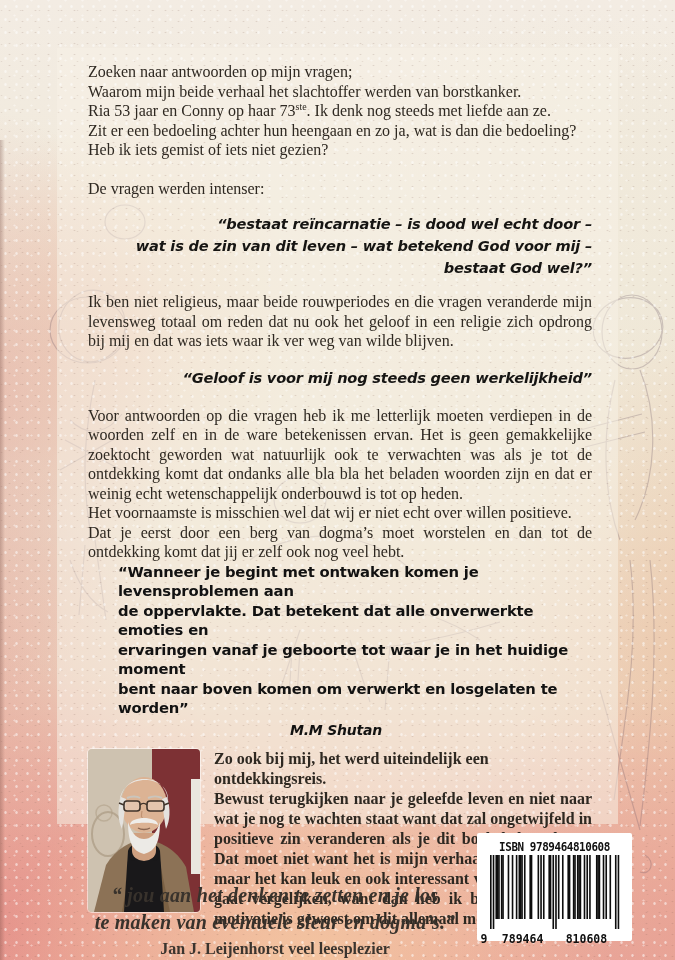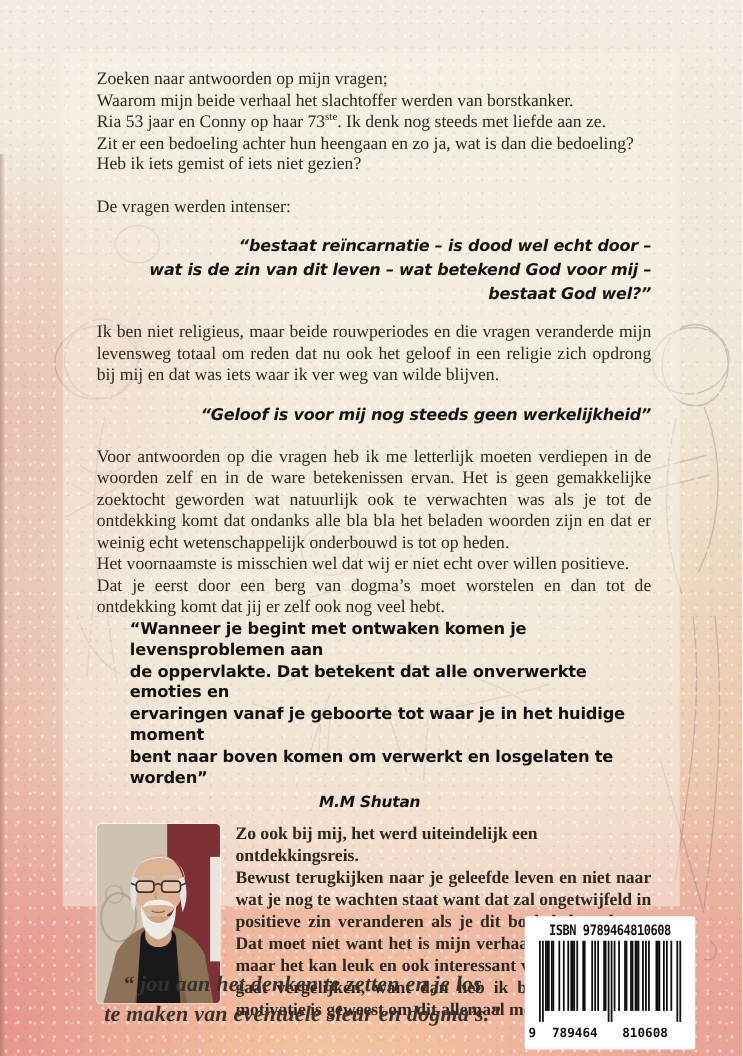--- a/index.html
+++ b/index.html
@@ -50,21 +50,21 @@
   .photo{flex:0 0 112px;width:112px;height:163px;border-radius:4px;overflow:hidden;
     box-shadow:0 0 0 1px rgba(255,255,255,0.55);}
   .photo svg{display:block;}
   .author-text{flex:1;font-size:16px;line-height:20px;}
   .author-text .first{text-align:left;}
 
   .closing{position:absolute;left:40px;top:882px;width:470px;text-align:center;z-index:4;color:#38322c;}
   .closing .cq{font-style:italic;font-weight:bold;font-size:20px;line-height:27px;letter-spacing:0.2px;}
   .closing .cattr{margin-top:4px;font-size:16px;font-weight:bold;color:#3b352f;}
 
-  .barcode-box{position:absolute;left:477px;top:833px;width:155px;height:121px;background:#ffffff;
+  .barcode-box{position:absolute;left:477px;top:833px;width:155px;height:108px;background:#ffffff;
     z-index:5;border-radius:2px;}
   .isbn-label{margin-top:6px;text-align:center;font-family:"DejaVu Sans Mono", monospace;
     font-weight:bold;font-size:13px;color:#101010;transform:scaleX(0.84);transform-origin:center;
     white-space:nowrap;letter-spacing:-0.5px;}
   .barcode-box svg{display:block;margin:1px auto 0 auto;}
   .bar-digits{font-family:"DejaVu Sans Mono", monospace;font-weight:bold;font-size:11.5px;fill:#101010;}
 </style>
 </head>
 <body>
 
@@ -167,20 +167,21 @@
       <div class="author-text">
         <div class="first">Zo ook bij mij, het werd uiteindelijk een ontdekkingsreis.</div>
         <div class="para tight">Bewust terugkijken naar je geleefde leven en niet naar wat je nog te wachten staat want dat zal ongetwijfeld in positieve zin veranderen als je dit boek hebt gelezen. Dat moet niet want het is mijn verhaal, mijn therapie, maar het kan leuk en ook interessant voor je zijn als je gaat vergelijken, want dan heb ik bereikt wat mijn motivatie is geweest om dit allemaal met je te delen.</div>
       </div>
     </div>
   </div>
 
   <div class="closing">
     <div class="cq">“ jou aan het denken te zetten en je los</div>
     <div class="cq">te maken van eventuele sleur en dogma’s.”</div>
+    <div class="cattr">Jan J. Leijenhorst veel leesplezier</div>
   </div>
 
   <div class="barcode-box">
     <div class="isbn-label">ISBN 9789464810608</div>
     <svg id="barcode-bars" width="149" height="92" viewBox="0 0 149 92">
         <rect x="10.00" y="0" width="1.61" height="74" fill="#0d0d0d"></rect>
         <rect x="12.72" y="0" width="1.61" height="74" fill="#0d0d0d"></rect>
         <rect x="15.43" y="0" width="1.61" height="64" fill="#0d0d0d"></rect>
         <rect x="16.79" y="0" width="1.61" height="64" fill="#0d0d0d"></rect>
         <rect x="18.15" y="0" width="1.61" height="64" fill="#0d0d0d"></rect>

